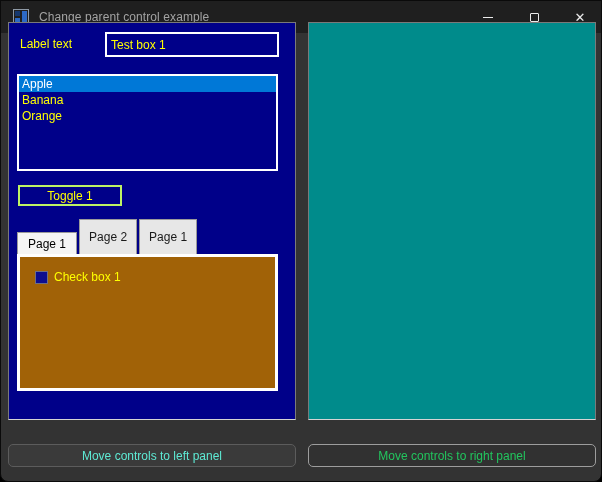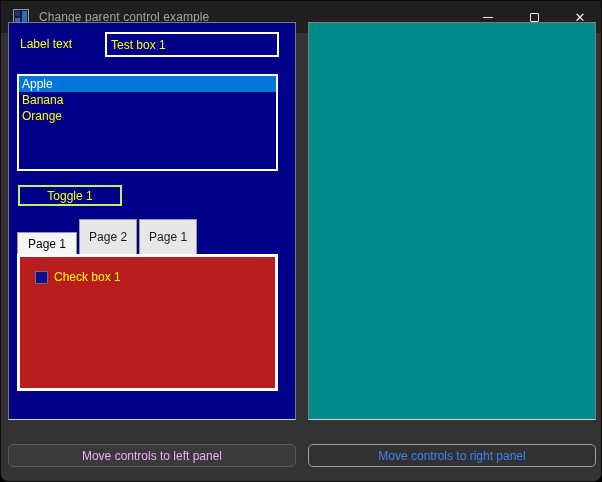--- a/index.html
+++ b/index.html
@@ -83,21 +83,21 @@
     background: #e7e7e7; color: #1a1a1a; font-size: 12px;
     display: flex; align-items: center; white-space: nowrap;
     border: 1px solid #9a9a9a; border-bottom: 0;
   }
   .tab.active {
     height: 22px; margin-left: 0; background: #f5f5f5; color: #000;
     padding: 0 10px;
   }
   .tabpage {
     position: absolute; left: 8px; top: 231px; width: 261px; height: 137px;
-    background: #b91c1c; border: 3px solid #ffffff;
+    background: #a16207; border: 3px solid #ffffff;
   }
   .checkbox-row {
     position: absolute; left: 15px; top: 13px;
     display: flex; align-items: center;
   }
   .checkbox-box {
     width: 13px; height: 13px;
     background: #0d0d8f; border: 1px solid #6e6e85;
     flex: 0 0 auto;
   }
@@ -105,25 +105,25 @@
 
   
   .footer-btn {
     position: absolute; top: 443px; width: 288px; height: 23px;
     border-radius: 5px; font-size: 12px; font-family: inherit;
     display: flex; align-items: center; justify-content: center;
     white-space: nowrap;
   }
   .footer-btn.disabled {
     left: 7px;
-    background: #3a3a3a; border: 1px solid #5c5c5c; color: #f0abfc;
+    background: #3a3a3a; border: 1px solid #5c5c5c; color: #5eead4;
   }
   .footer-btn.enabled {
     left: 307px;
-    background: #313131; border: 1px solid #9d9d9d; color: #3b82f6;
+    background: #313131; border: 1px solid #9d9d9d; color: #22c55e;
   }
 </style>
 </head>
 <body>
 
 <div class="window">
 
   <div class="titlebar">
     <svg class="app-icon" viewBox="0 0 16 16">
       <rect x="0.5" y="0.5" width="15" height="15" fill="none" stroke="#8f9aa6" stroke-width="1"></rect>

